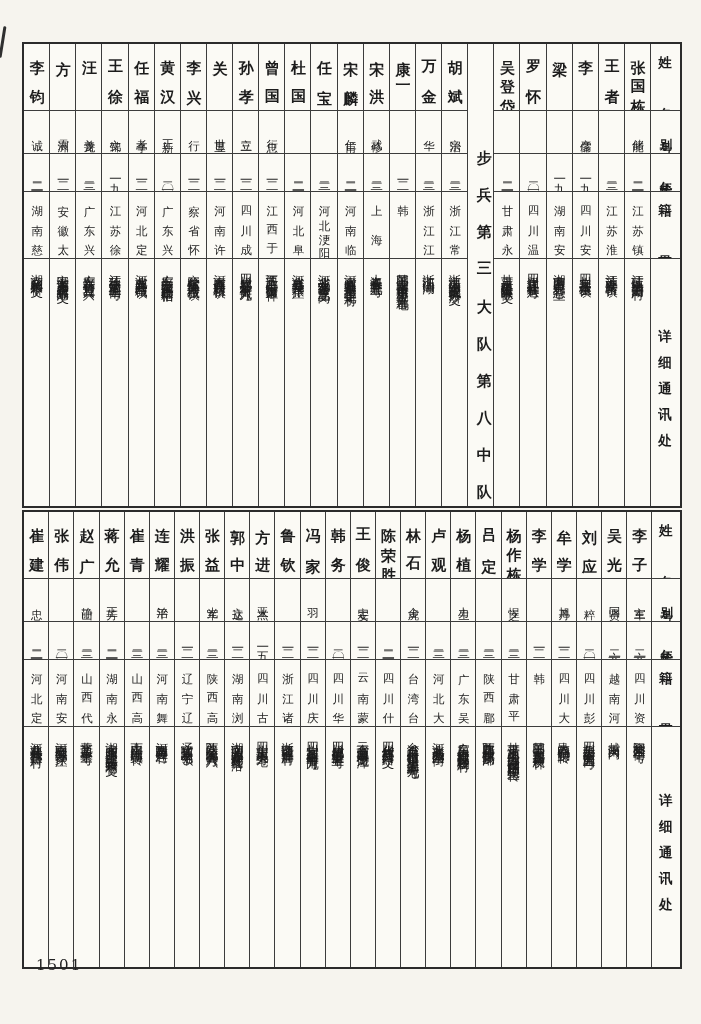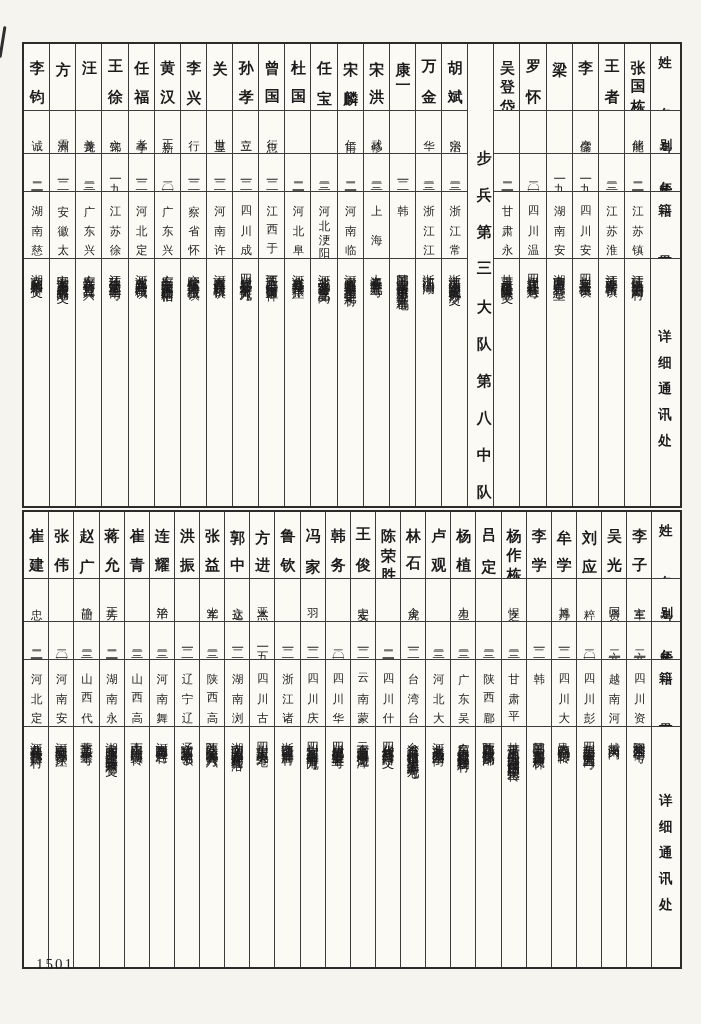--- a/index.html
+++ b/index.html
@@ -56,21 +56,21 @@
   .c-age.hdr .flow{letter-spacing:2px;font-size:12.5px;}
   .c-native.hdr .flow{letter-spacing:14px;}
   .c-detail.hdr .flow{letter-spacing:26px;}
   .title-col .flow{
     font-size:15px;font-weight:700;
     padding:94px 0 34px;
     text-align:justify;text-align-last:justify;
   }
   .page-number{
     position:absolute;left:36px;top:956px;
-    font-size:15px;letter-spacing:2px;color:#222;font-family:Liberation Serif, serif;
+    font-size:15px;letter-spacing:2px;color:#222;
   }
   .artifact{
     position:absolute;left:1px;top:26px;width:3px;height:32px;
     background:#2f2f2f;transform:rotate(9deg);border-radius:2px;
   }
 </style>
 </head>
 <body>
 
 <div class="sheet">

